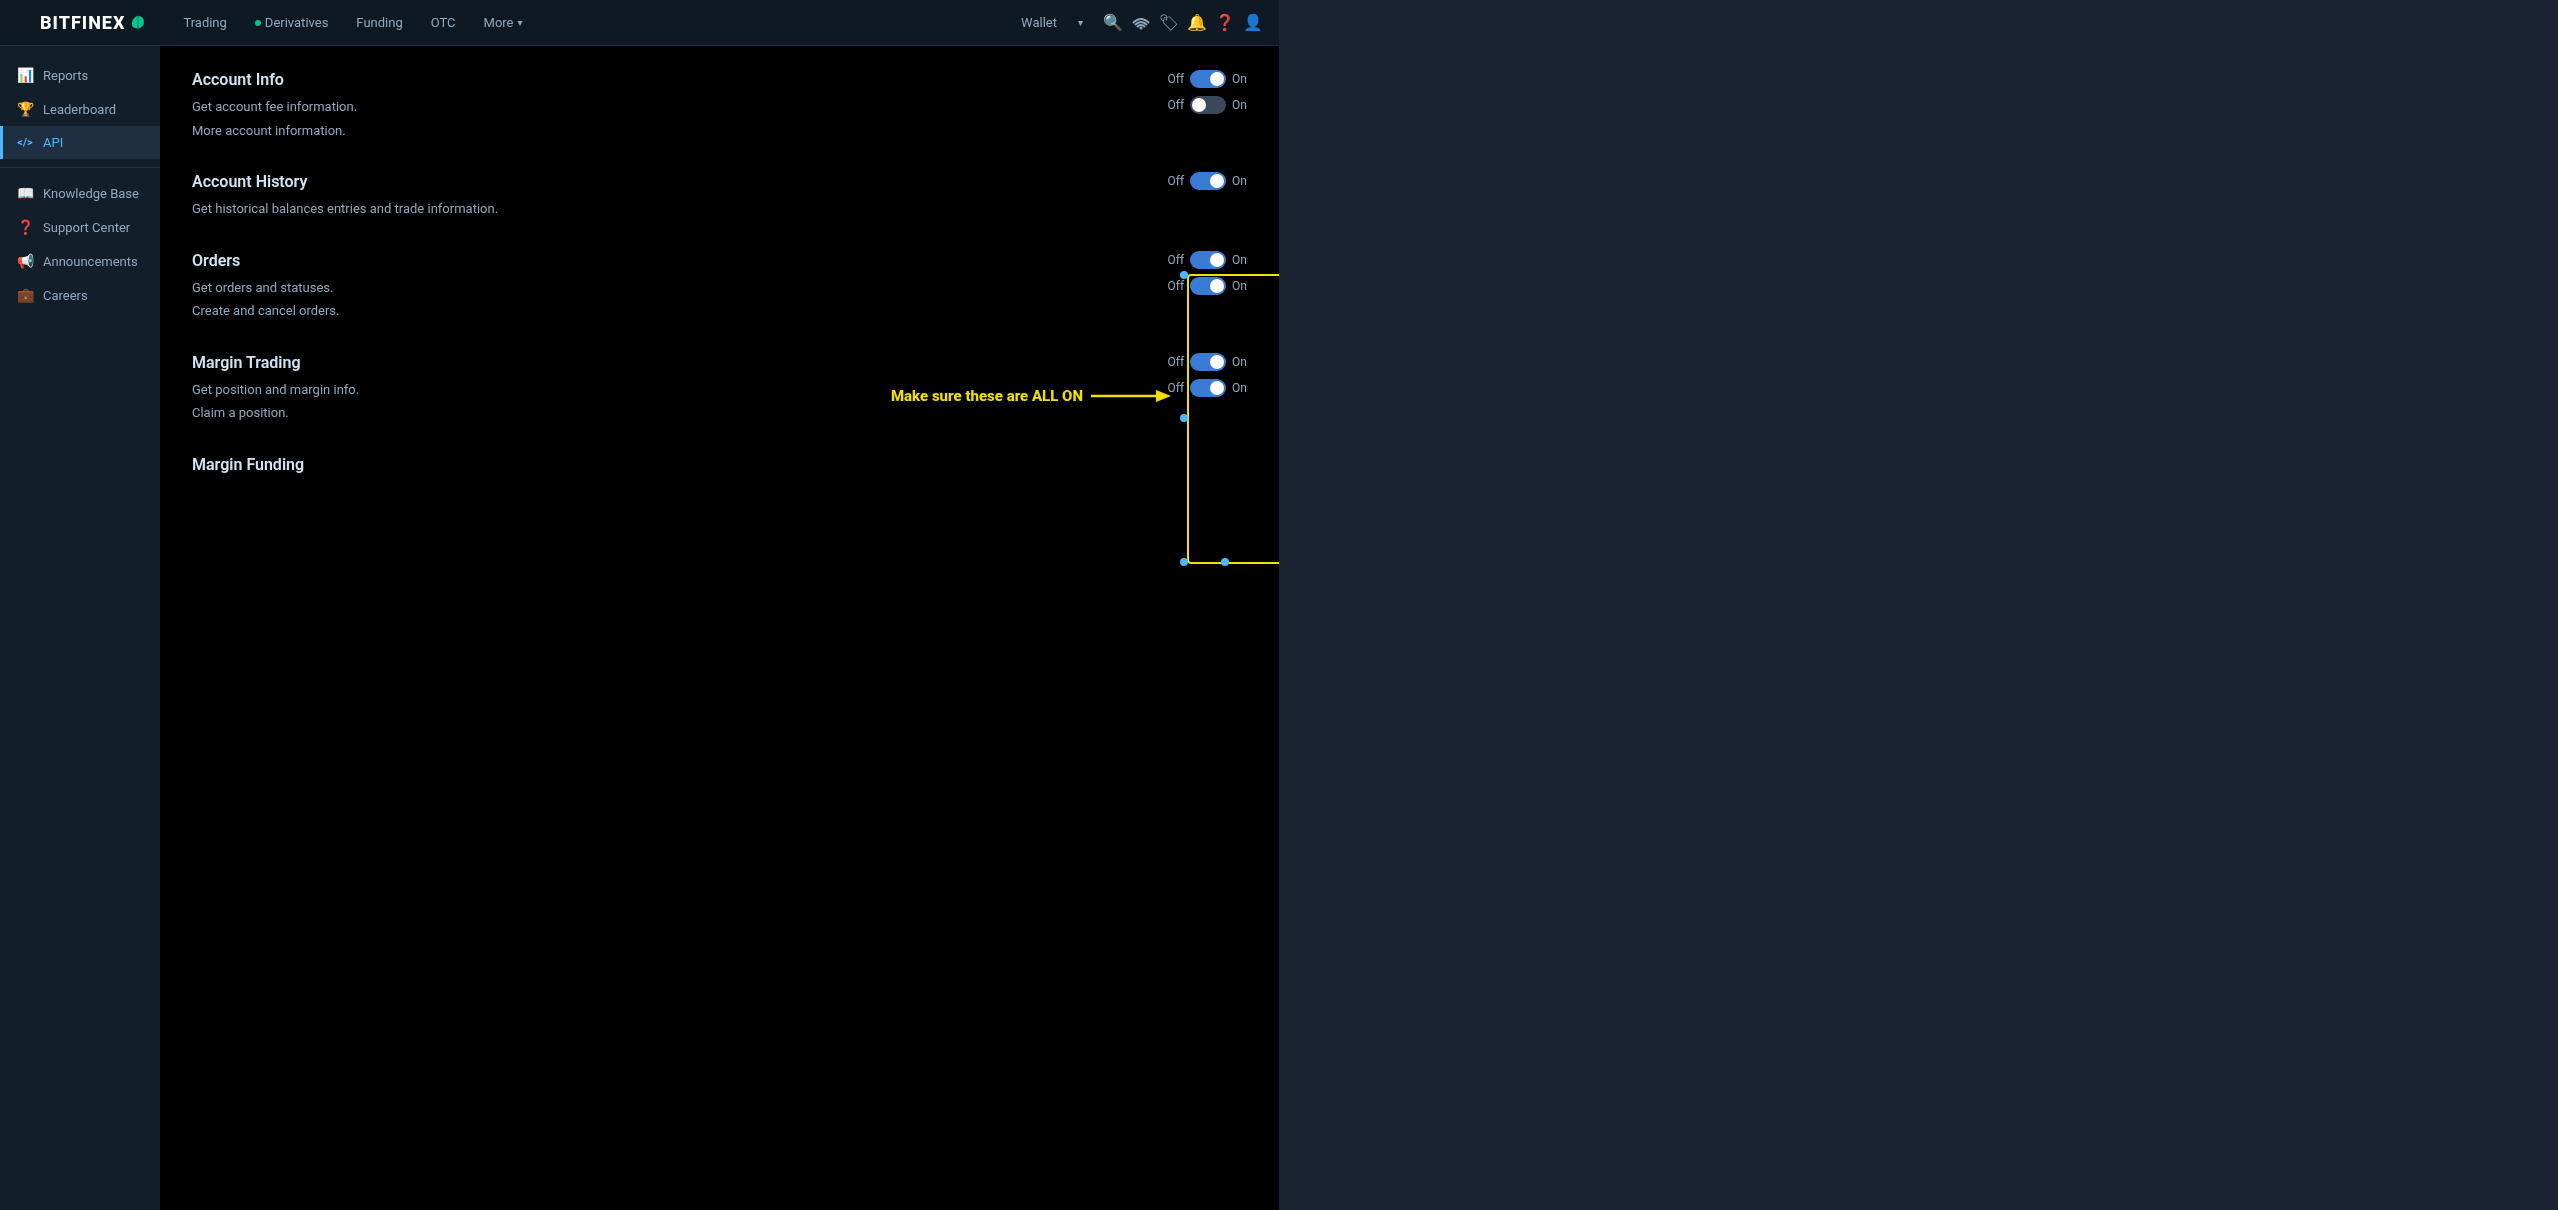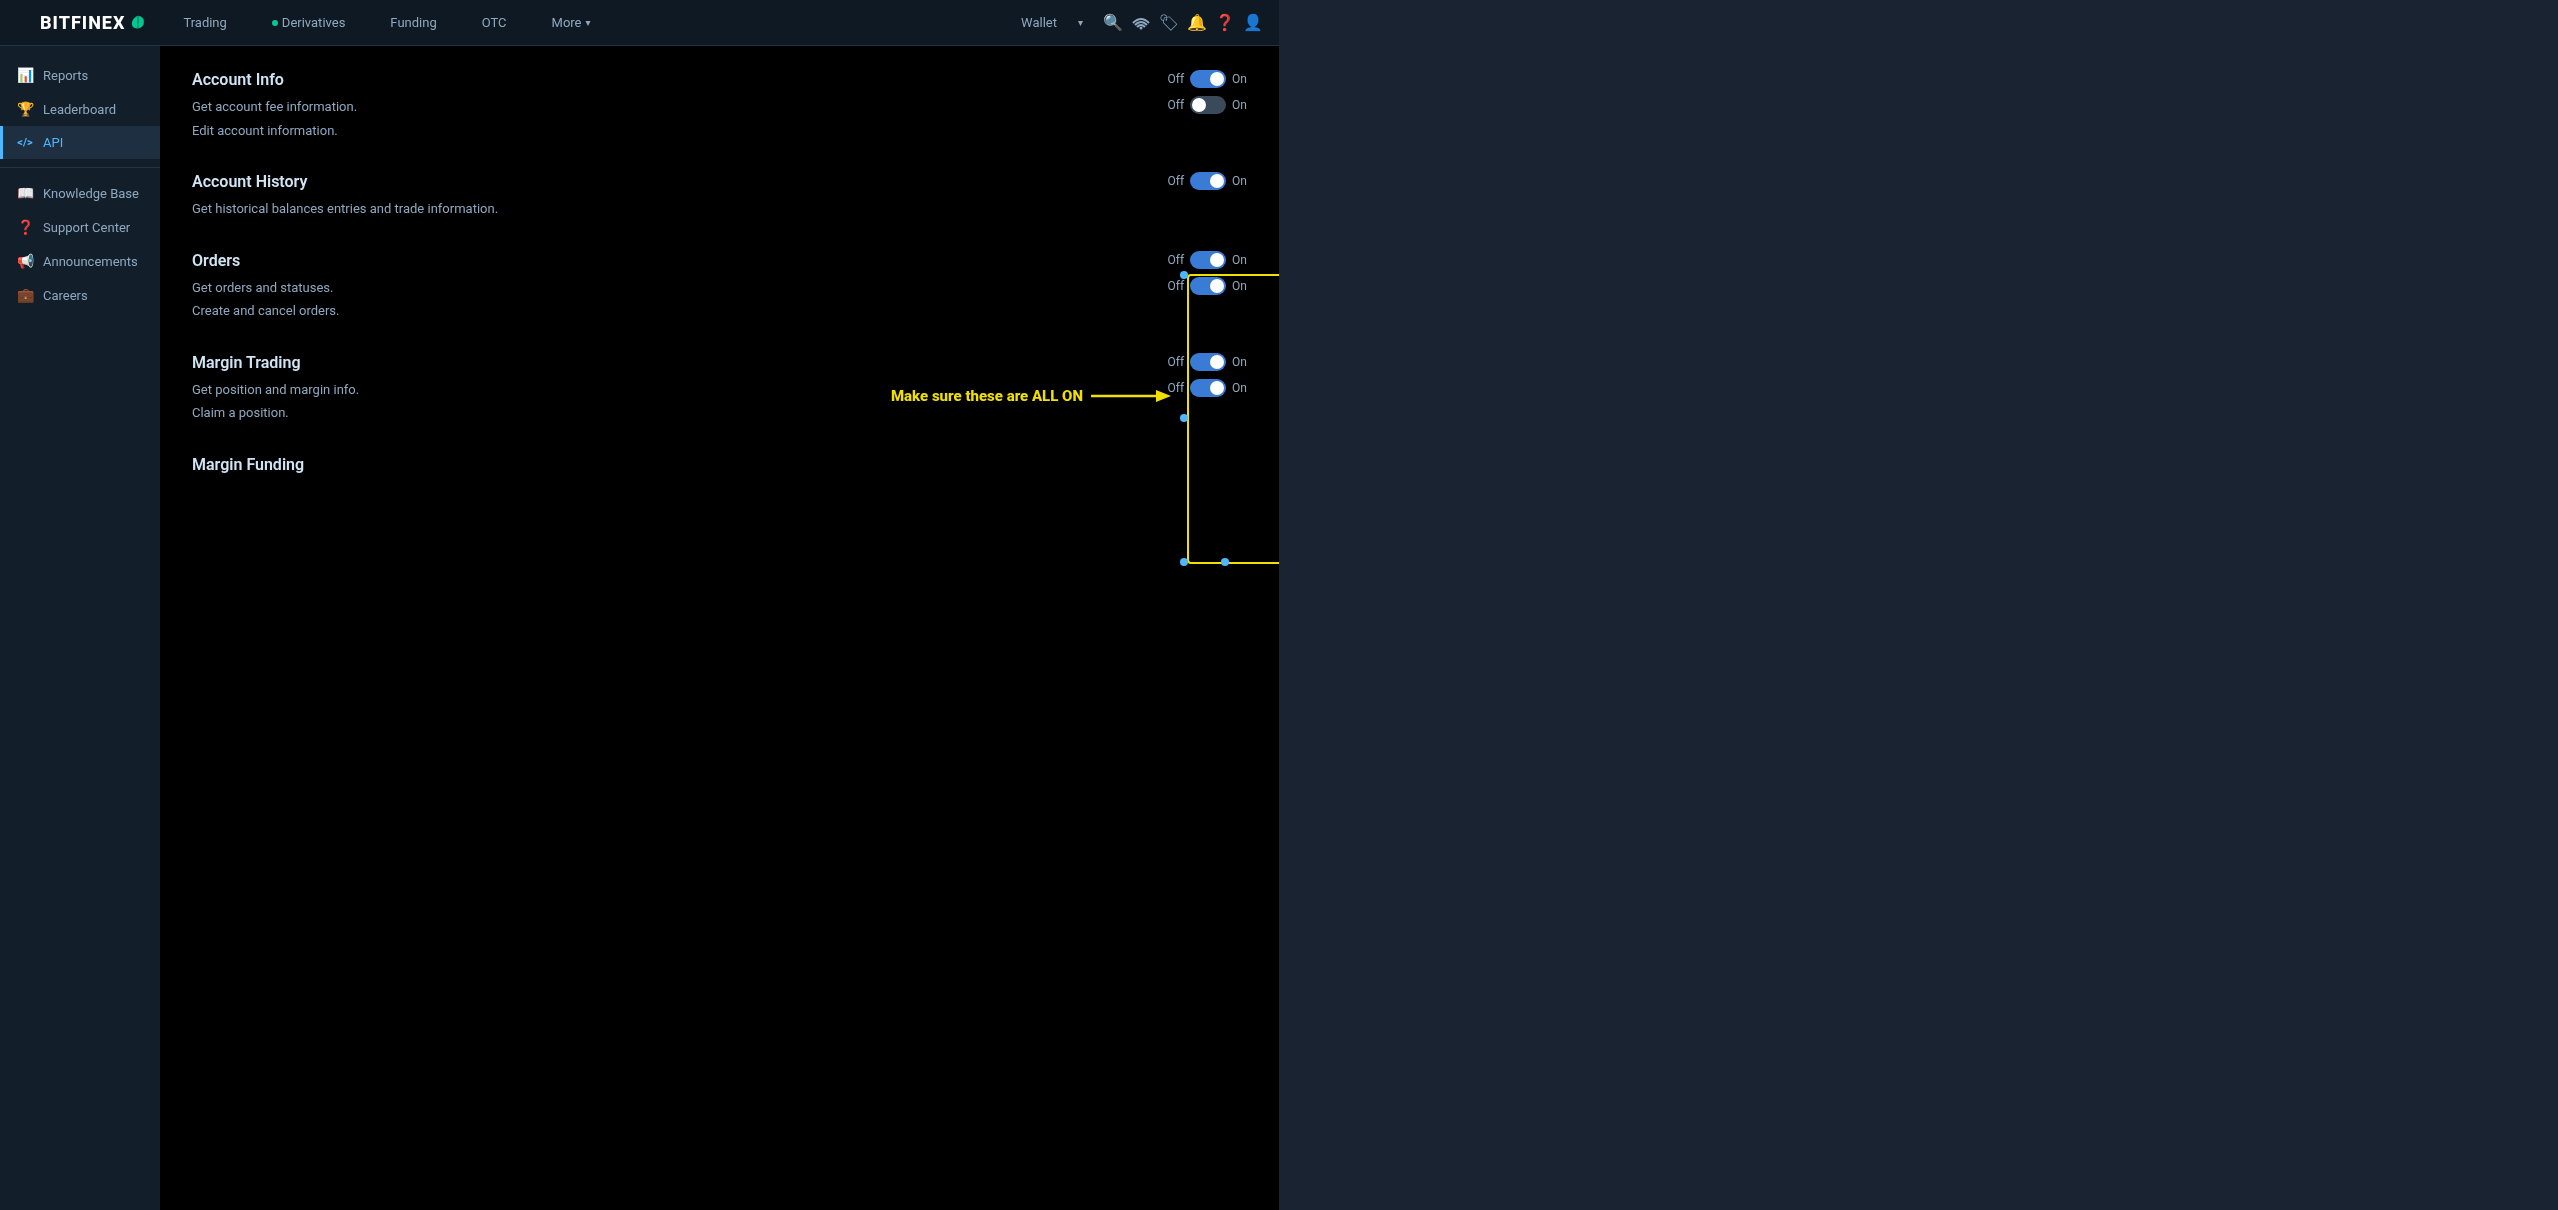--- a/index.html
+++ b/index.html
@@ -37,21 +37,21 @@
       margin-left: 24px;
     }
     .brand-leaf {
       width: 18px;
       height: 18px;
       margin-left: 4px;
     }
     .nav-links {
       display: flex;
       align-items: center;
-      gap: 21px;
+      gap: 4px;
       flex: 1;
     }
     .nav-item {
       color: #8fa8bf;
       padding: 6px 12px;
       cursor: pointer;
       font-size: 13px;
       display: flex;
       align-items: center;
       gap: 4px;
@@ -304,21 +304,21 @@
       <span class="sidebar-icon">💼</span>
       <span>Careers</span>
     </div>
   </aside>
 
   <main class="main">
 
     <div class="section" style="position:relative;">
       <div class="section-title">Account Info</div>
       <div class="section-desc">Get account fee information.</div>
-      <div class="section-desc">Edit account information.</div>
+      <div class="section-desc">More account information.</div>
 
       <div style="position:absolute; right:0; top:0; display:flex; flex-direction:column; gap:8px;">
         <div class="toggle-row">
           <span class="toggle-label">Off</span>
           <div class="toggle">
             <div class="toggle-track on"></div>
             <div class="toggle-knob on"></div>
           </div>
           <span class="toggle-label">On</span>
         </div>

